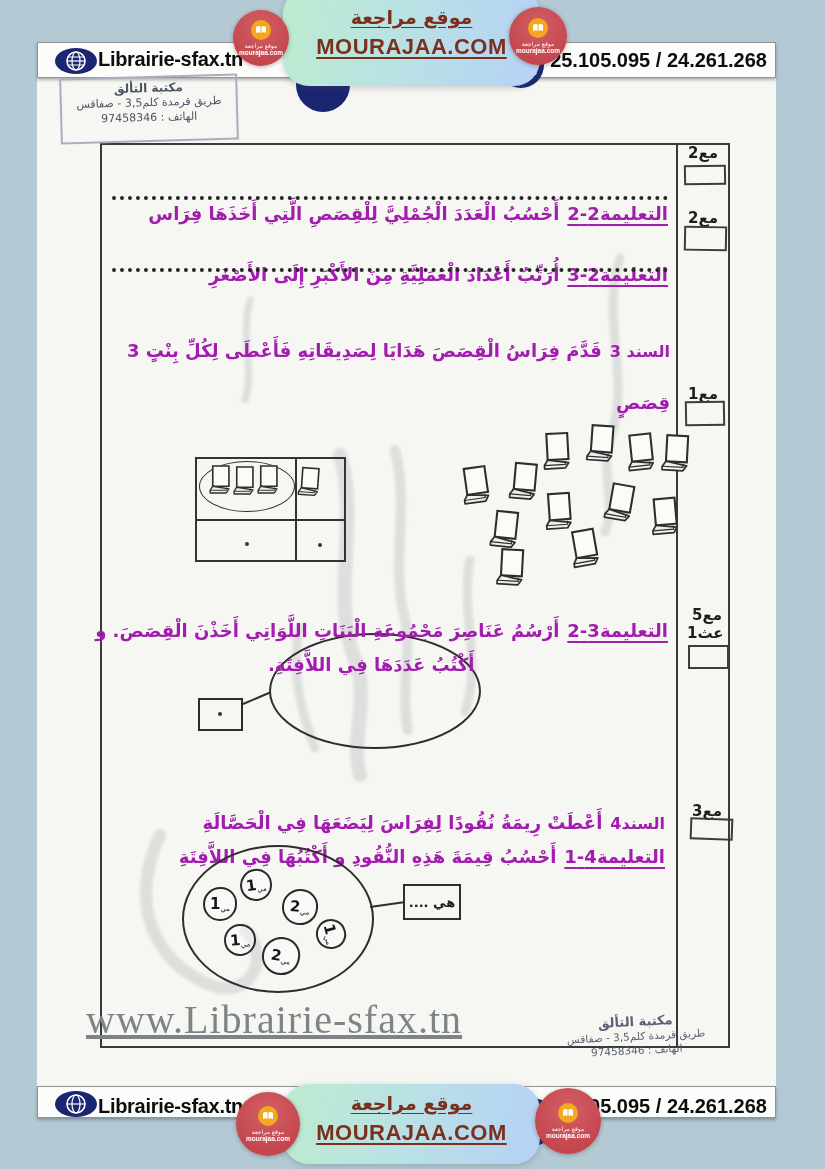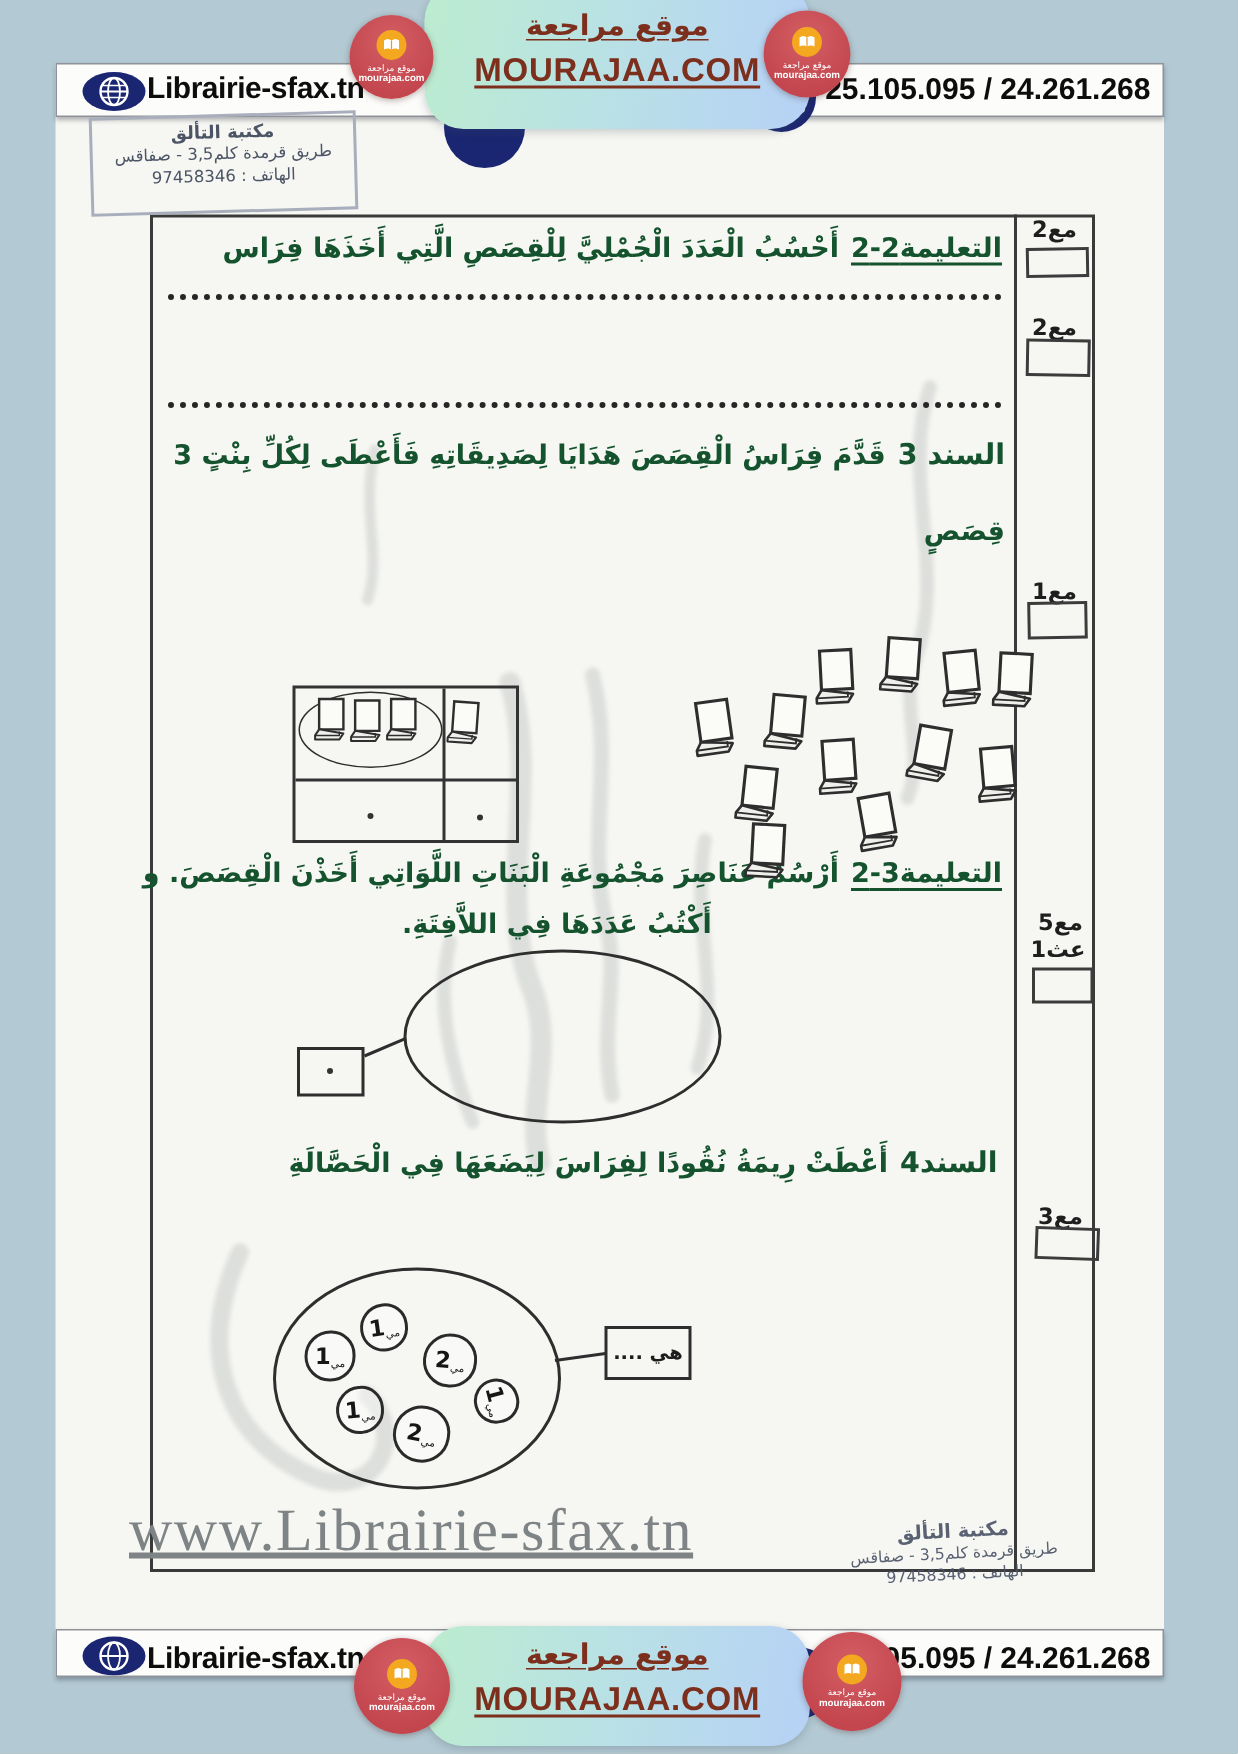--- a/index.html
+++ b/index.html
@@ -42,23 +42,23 @@
   .stamp .s2,.stamp .s3{font:400 11px "DejaVu Sans",sans-serif;line-height:15px;}
   .stamp2{left:550px;top:1014px;width:172px;transform:rotate(-3deg);color:#4c5568;text-align:center;
           direction:rtl;z-index:3;opacity:.92;}
   .stamp2 .s1{font:700 13px "DejaVu Sans",sans-serif;}
   .stamp2 .s2,.stamp2 .s3{font:400 10.5px "DejaVu Sans",sans-serif;line-height:14px;}
   
   .frame{left:100px;top:143px;width:630px;height:905px;border:2px solid #3a3a3a;box-sizing:border-box;z-index:2;}
   .frame-line{left:676px;top:143px;width:0;height:905px;border-left:2px solid #3a3a3a;z-index:2;}
   
   .wline{position:absolute;direction:rtl;white-space:nowrap;font:700 18px "DejaVu Sans",sans-serif;
-         color:#14532d;z-index:3;}
+         color:#a21caf;z-index:3;margin-top:48px;}
   .wlabel{text-decoration:underline;text-underline-offset:4px;text-decoration-thickness:2px;margin-left:8px;}
-  .wsanad{margin-left:8px;font-size:19px;}
+  .wsanad{margin-left:8px;font-size:16px;}
   .dotl{position:absolute;border-bottom:4px dotted #262626;height:0;z-index:3;}
   
   .ell{position:absolute;border:2px solid #2e2e2e;border-radius:50%;z-index:3;}
   .sq{position:absolute;border:2px solid #2e2e2e;z-index:3;box-sizing:border-box;}
   .conn{position:absolute;border-top:2px solid #2e2e2e;transform-origin:left center;z-index:3;}
   .tbl{position:absolute;border:2px solid #333;box-sizing:border-box;z-index:3;}
   .tbl .vline{position:absolute;top:0;bottom:0;border-left:2px solid #333;}
   .tbl .hline{position:absolute;left:0;right:0;border-top:2px solid #333;}
   .dotmark{position:absolute;width:4px;height:4px;border-radius:50%;background:#333;z-index:4;}
   .book{position:absolute;z-index:3;}
@@ -134,20 +134,23 @@
     <div class="s3">الهاتف : 97458346</div>
   </div>
 
   <div class="abs frame"></div>
   <div class="abs frame-line"></div>
 
   <div class="wline" style="top:155px;right:157px;">
     <span class="wlabel">التعليمة2-2</span><span>أَحْسُبُ الْعَدَدَ الْجُمْلِيَّ لِلْقِصَصِ الَّتِي أَخَذَهَا فِرَاس</span>
   </div>
   <div class="dotl" style="top:196px;left:112px;width:556px;"></div>
+  <div class="wline" style="top:216px;right:157px;">
+    <span class="wlabel">التعليمة2-3</span><span>أُرَتِّبُ أَعْدَادَ الْعَمَلِيَّةِ مِنَ الأَكْبَرِ إِلَى الأَصْغَرِ</span>
+  </div>
   <div class="dotl" style="top:268px;left:112px;width:556px;"></div>
 
   <div class="wline" style="top:292px;right:155px;">
     <span class="wsanad">السند 3</span><span>قَدَّمَ فِرَاسُ الْقِصَصَ هَدَايَا لِصَدِيقَاتِهِ فَأَعْطَى لِكُلِّ بِنْتٍ 3</span>
   </div>
   <div class="wline" style="top:344px;right:155px;">
     <span>قِصَصٍ</span>
   </div>
 
   <div class="tbl" style="left:195px;top:457px;width:151px;height:105px;">
@@ -163,20 +166,23 @@
 
   <div class="wline" style="top:572px;right:157px;">
     <span class="wlabel">التعليمة3-2</span><span>أَرْسُمُ عَنَاصِرَ مَجْمُوعَةِ الْبَنَاتِ اللَّوَاتِي أَخَذْنَ الْقِصَصَ. و</span>
   </div>
   <div class="wline" style="top:606px;left:268px;">
     <span>أَكْتُبُ عَدَدَهَا فِي اللاَّفِتَةِ.</span>
   </div>
 
   <div class="wline" style="top:764px;right:160px;text-align:center;">
     <span class="wsanad">السند4</span><span>أَعْطَتْ رِيمَةُ نُقُودًا لِفِرَاسَ لِيَضَعَهَا فِي الْحَصَّالَةِ</span>
+  </div>
+  <div class="wline" style="top:798px;right:160px;">
+    <span class="wlabel">التعليمة4-1</span><span>أَحْسُبُ قِيمَةَ هَذِهِ النُّقُودِ و أَكْتُبُهَا فِي اللاَّفِتَةِ</span>
   </div>
 
   <div class="ell" style="left:182px;top:845px;width:188px;height:144px;"></div>
   <div class="sq moneybox" style="left:403px;top:884px;width:58px;height:36px;text-align:center;">
     <span>هي ....</span>
   </div>
   <div class="conn" style="left:370px;top:906px;width:34px;transform:rotate(-8deg);"></div>
 
   <div class="abs wm">www.Librairie-sfax.tn</div>
   <div class="abs stamp2">

